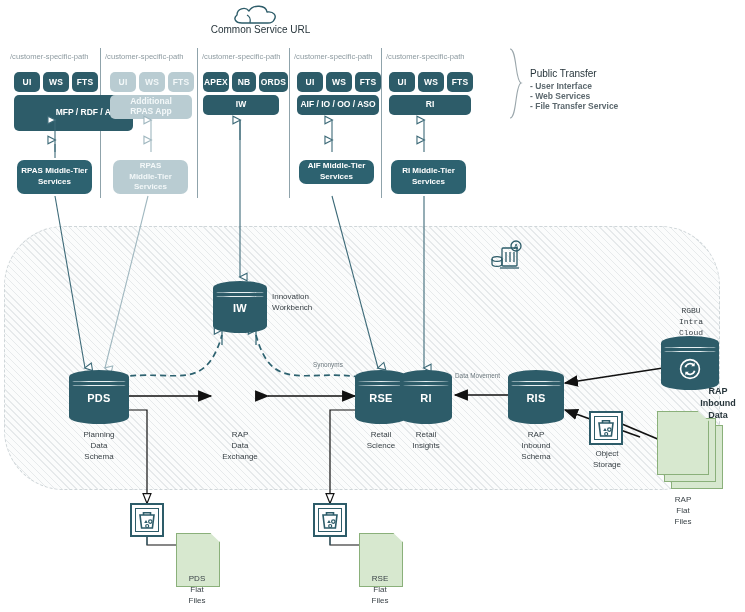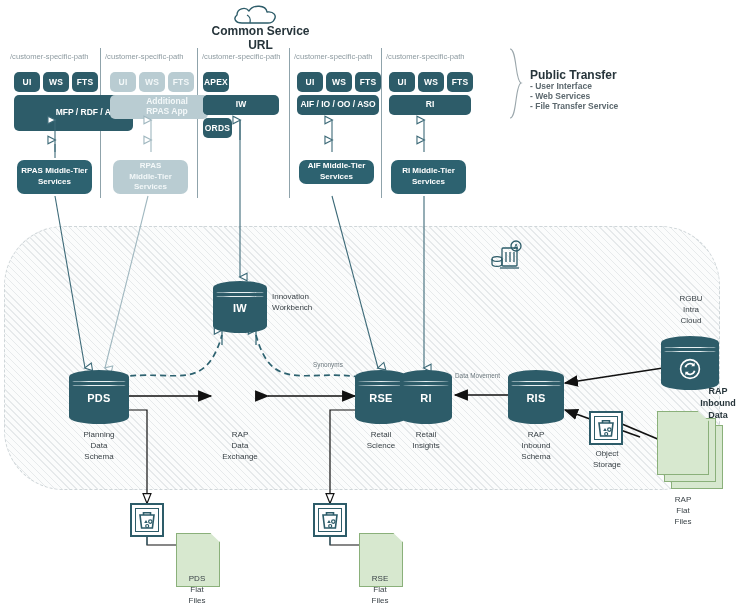--- a/index.html
+++ b/index.html
@@ -32,21 +32,21 @@
     display:flex;align-items:center;justify-content:center;
     height:20px;text-align:center;
   }
   .chip.ghost{background:#b9ccd2;color:#f2f7f8;}
   .appbox{
     background:#2d5c69;color:#ffffff;border-radius:5px;
     font-size:8.5px;font-weight:bold;
     display:flex;align-items:center;justify-content:center;
     text-align:center;line-height:1.15;
   }
-  .appbox.ghost{background:#b9ccd2;color:#f3f8f9;padding-left:16px;}
+  .appbox.ghost{background:#b9ccd2;color:#f3f8f9;}
 
   .pathlbl{font-size:7.6px;color:#8d9aa0;white-space:nowrap;}
 
   
   .midbox{
     background:#2d6270;color:#fff;border-radius:7px;
     font-size:8px;font-weight:bold;line-height:1.35;
     display:flex;align-items:center;justify-content:center;
     text-align:center;
   }
@@ -80,21 +80,21 @@
   .cyl.dashed .body{border-left:1px dashed #9aa6ab;border-right:1px dashed #9aa6ab;box-sizing:border-box;}
   .cyl.dashed .lab{color:#3d4a4f;}
   .cyl.dashed .rings i{background:#c3ccd0;}
 
   .cyllbl{
     position:absolute;text-align:center;font-size:8px;color:#3a4247;
     line-height:1.4;white-space:pre-line;
   }
 
   
-  .ttl{font-size:12px;font-weight:bold;color:#27353b;}
+  .ttl{font-size:10px;font-weight:normal;color:#27353b;}
   .sub{font-size:8.5px;color:#5c686e;line-height:1.45;font-weight:bold;}
   .micro{font-size:6.4px;color:#6c787e;}
 
   
   .files{position:absolute;}
   .files .pg{position:absolute;background:#d7e8cf;border:1px solid #8ab07a;}
 
   svg{overflow:visible;}
 </style>
 </head>
@@ -134,21 +134,21 @@
     <div class="chip ghost" style="width:26px">WS</div>
     <div class="chip ghost" style="width:26px">FTS</div>
   </div>
   <div class="abs appbox ghost" style="left:110px;top:95px;width:82px;height:24px;white-space:pre-line;">Additional
 RPAS App</div>
   <div class="abs midbox ghost" style="left:113px;top:160px;width:75px;height:34px;white-space:pre-line;">RPAS
 Middle-Tier
 Services</div>
 
   <div class="abs pathlbl" style="left:202px;top:52px;">/customer-specific-path</div>
-  <div class="abs chipbar" style="left:203px;top:72px;flex-direction:column;">
+  <div class="abs chipbar" style="left:203px;top:72px;">
     <div class="chip" style="width:26px">APEX</div>
     <div class="chip" style="width:24px">NB</div>
     <div class="chip" style="width:29px">ORDS</div>
   </div>
   <div class="abs appbox" style="left:203px;top:95px;width:76px;height:20px;">IW</div>
 
   <div class="abs pathlbl" style="left:294px;top:52px;">/customer-specific-path</div>
   <div class="abs chipbar" style="left:297px;top:72px;">
     <div class="chip" style="width:26px">UI</div>
     <div class="chip" style="width:26px">WS</div>
@@ -356,21 +356,21 @@
     <div class="rings">
         <i></i>
         <i></i>
       </div>
     <div class="lab">RIS</div>
   </div>
   <div class="cyllbl" style="left:506px;top:429px;width:60px;">RAP
 Inbound
 Schema</div>
 
-  <div class="cyllbl" style="left:662px;top:293px;width:58px;">RGBU
+  <div class="cyllbl" style="left:662px;top:305px;width:58px;font-family:Liberation Mono, monospace;">RGBU
 Intra
 Cloud</div>
   <div class="cyl" style="left:661px;top:336px;width:58px;height:54px;">
     <div class="bot"></div>
       <div class="body"></div>
       <div class="top"></div>
     <div class="rings">
         <i></i>
         <i></i>
       </div>

